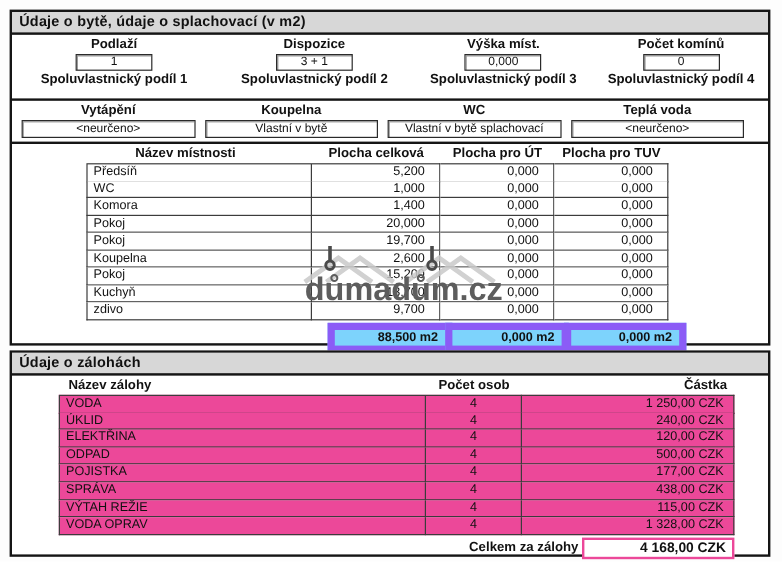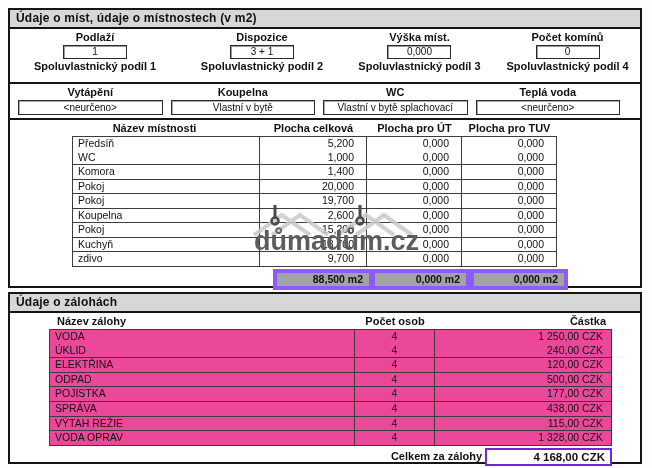--- a/index.html
+++ b/index.html
@@ -20,45 +20,45 @@
   
   #roomsWrap{position:absolute;top:112px;left:39px;width:508px;}
   .rhead{display:grid;grid-template-columns:211px 107px 95px 95px;font-size:11px;font-weight:bold;height:14px;line-height:13px;}
   .rhead span{text-align:center;}
   .rrow{display:grid;grid-template-columns:211px 107px 95px 95px;height:14.5px;font-size:10.5px;line-height:13.5px;}
   .rrow div{border:1px solid #3c3c3c;border-top:none;background:#fff;}
   .rrow div:nth-child(n+2){border-left:none;text-align:right;padding-right:12px;box-sizing:border-box;}
   .rrow:first-of-type div{border-top:1px solid #3c3c3c;}
   .rrow .rname{padding-left:5px;box-sizing:border-box;margin-left:23px;}
   .totrow{position:relative;height:18px;margin-top:2px;}
-  .totbox{position:absolute;height:13px;border:4px solid #8b5cf6;font-size:10.5px;font-weight:bold;line-height:13px;text-align:right;padding-right:6px;background:#a3a3a3;}
+  .totbox{position:absolute;height:13px;border:6px solid #8b5cf6;font-size:10.5px;font-weight:bold;line-height:13px;text-align:right;padding-right:6px;background:#7dd3fc;}
   
   #wm{position:absolute;left:252px;top:203px;width:190px;height:56px;pointer-events:none;}
   
   #sec2{top:292px;width:630px;height:168px;}
   #depWrap{position:absolute;top:21px;left:39px;width:563px;}
   .dhead{display:grid;grid-template-columns:306px 80px 177px;font-size:11px;font-weight:bold;height:14px;line-height:13px;}
   .dhead span:nth-child(1){padding-left:8px;}
   .dhead span:nth-child(2){text-align:center;}
   .dhead span:nth-child(3){text-align:right;padding-right:6px;}
   .drow{display:grid;grid-template-columns:306px 80px 177px;height:14.6px;font-size:10.5px;line-height:13.6px;}
   .drow div{border:1px solid #3c3c3c;border-top:none;background:#ec4899;box-sizing:border-box;}
   .drow:first-of-type div{border-top:1px solid #3c3c3c;}
   .drow div:nth-child(1){padding-left:5px;}
   .drow div:nth-child(2){border-left:none;text-align:center;}
   .drow div:nth-child(3){border-left:none;text-align:right;padding-right:8px;}
   .dtotal{position:relative;height:20px;margin-top:2px;}
   .dtlabel{position:absolute;right:130px;top:2px;font-size:11px;font-weight:bold;}
-  .dtbox{position:absolute;right:0;top:0;width:118px;height:14px;border:2px solid #6d28d9;font-size:11.5px;font-weight:bold;line-height:14px;text-align:right;padding-right:5px;background:#fff;}
+  .dtbox{position:absolute;right:0;top:0;width:118px;height:14px;border:2px solid #ec4899;font-size:11.5px;font-weight:bold;line-height:14px;text-align:right;padding-right:5px;background:#fff;}
 </style>
 </head>
 <body>
 
 <div class="section" id="sec1">
-  <div class="titlebar">Údaje o míst, údaje o místnostech  (v m2)</div>
+  <div class="titlebar">Údaje o bytě, údaje o splachovací  (v m2)</div>
 
   <div class="row1">
     <div class="fgroup">
       <span class="flabel">Podlaží</span>
       <div class="fbox">1</div>
       <span class="fsub">Spoluvlastnický podíl 1</span>
     </div>
     <div class="fgroup">
       <span class="flabel">Dispozice</span>
       <div class="fbox">3 + 1</div>

